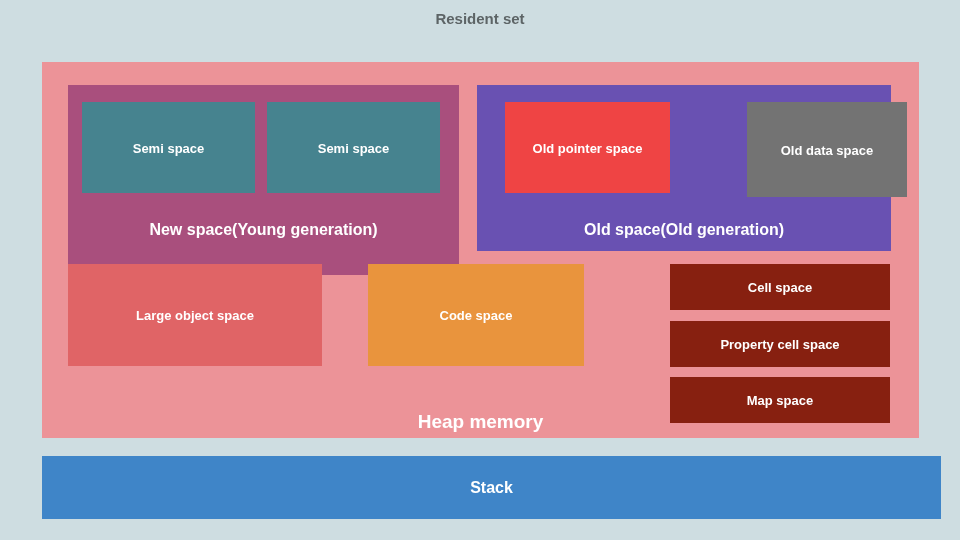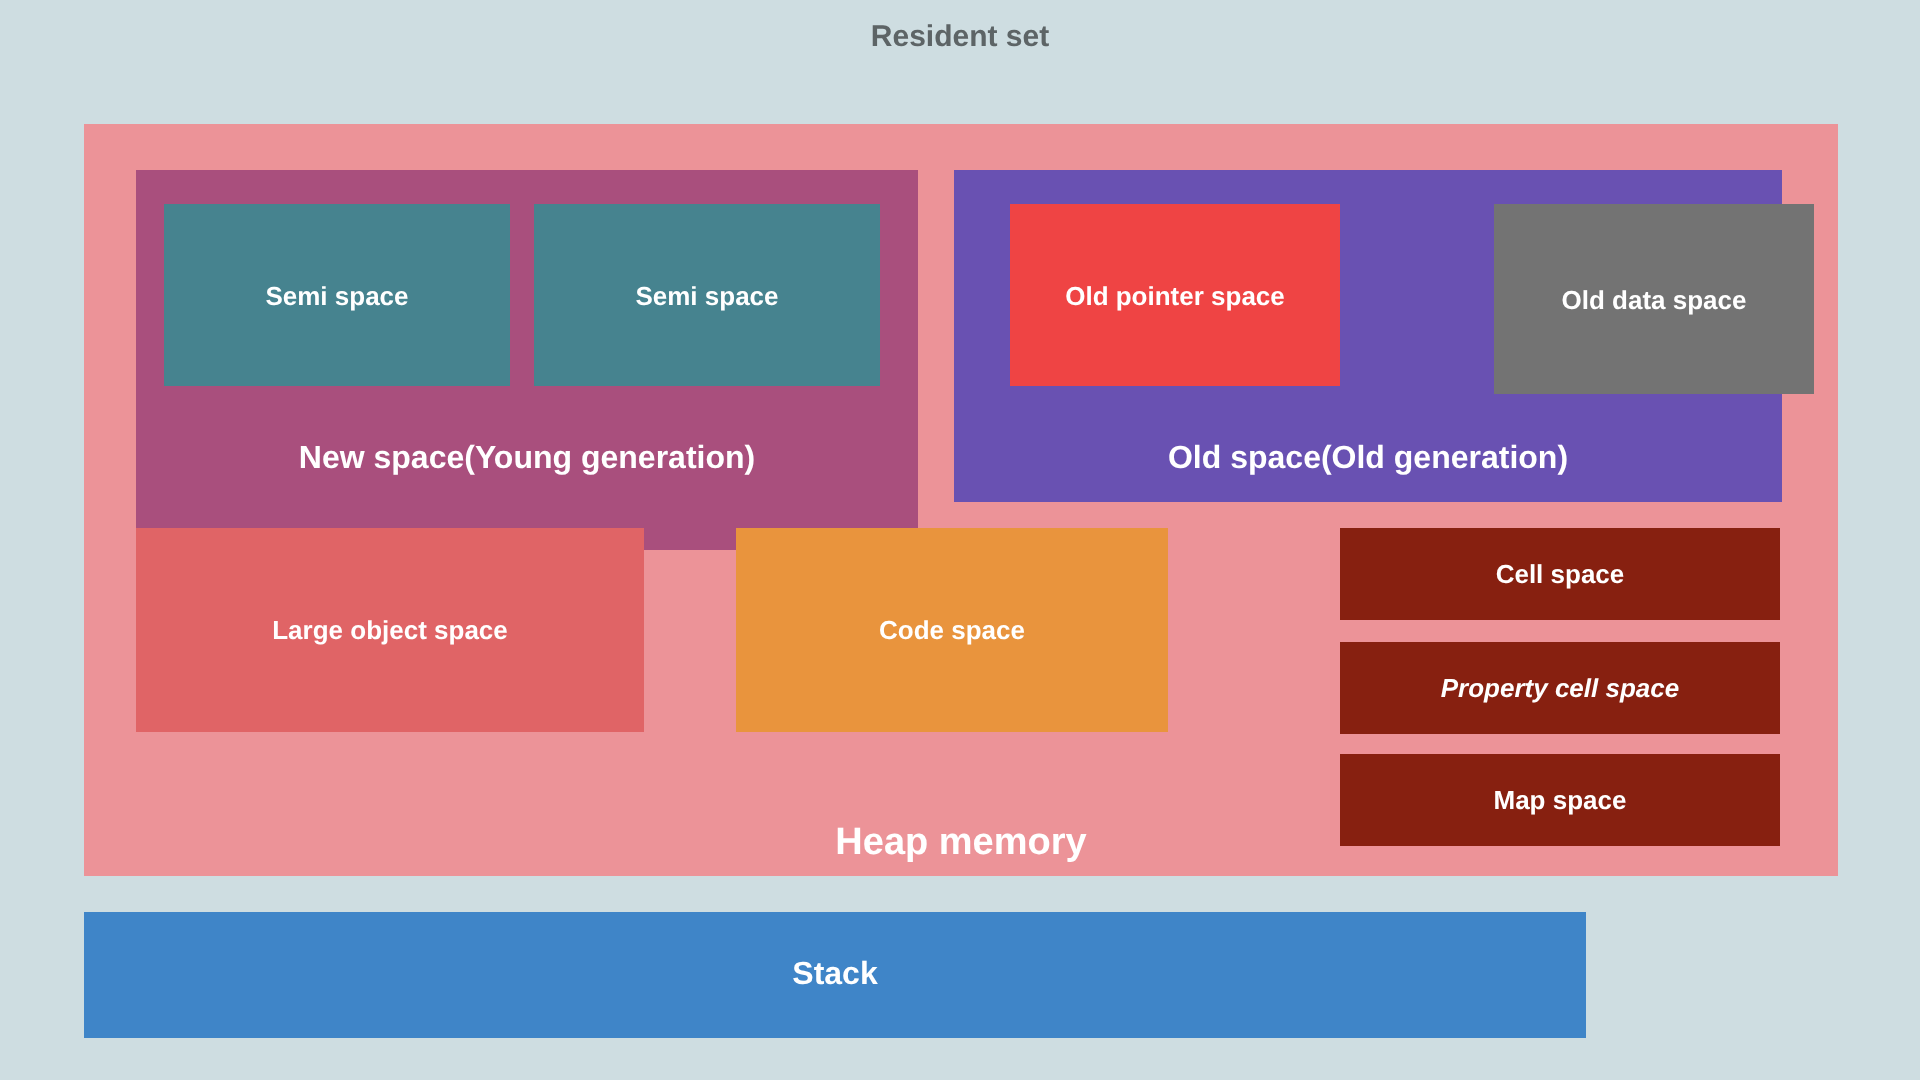--- a/index.html
+++ b/index.html
@@ -34,24 +34,24 @@
   .gen-label { position: absolute; left: 0; right: 0; top: 136px; font-size: 16px; }
   
   .old-space { left: 435px; top: 23px; width: 414px; height: 166px; background: #6951b2; }
   .old-pointer { left: 28px; top: 17px; width: 165px; height: 91px; background: #ef4444; }
   .old-data { left: 226px; top: 17px; width: 160px; height: 95px; background: #737373; margin-left: 44px; }
   
   .large-object { left: 26px; top: 202px; width: 254px; height: 102px; background: #e06466; }
   .code-space { left: 326px; top: 202px; width: 216px; height: 102px; background: #e9943d; }
   .cell-box { left: 628px; width: 220px; height: 46px; background: #872010; padding-left: 35px; }
   .cell-1 { top: 202px; }
-  .cell-2 { top: 259px; font-style: italic; }
+  .cell-2 { top: 259px; }
   .cell-3 { top: 315px; }
   
-  .stack { left: 42px; top: 456px; width: 751px; height: 63px; background: #3f85c8; padding-left: 36px; }
+  .stack { left: 42px; top: 456px; width: 899px; height: 63px; background: #3f85c8; padding-left: 36px; }
   .stack .center-lbl { font-size: 16px; }
 </style>
 </head>
 <body>
 
 <div class="title">Resident set</div>
 
 <div class="box heap">
 
   <div class="box new-space">

